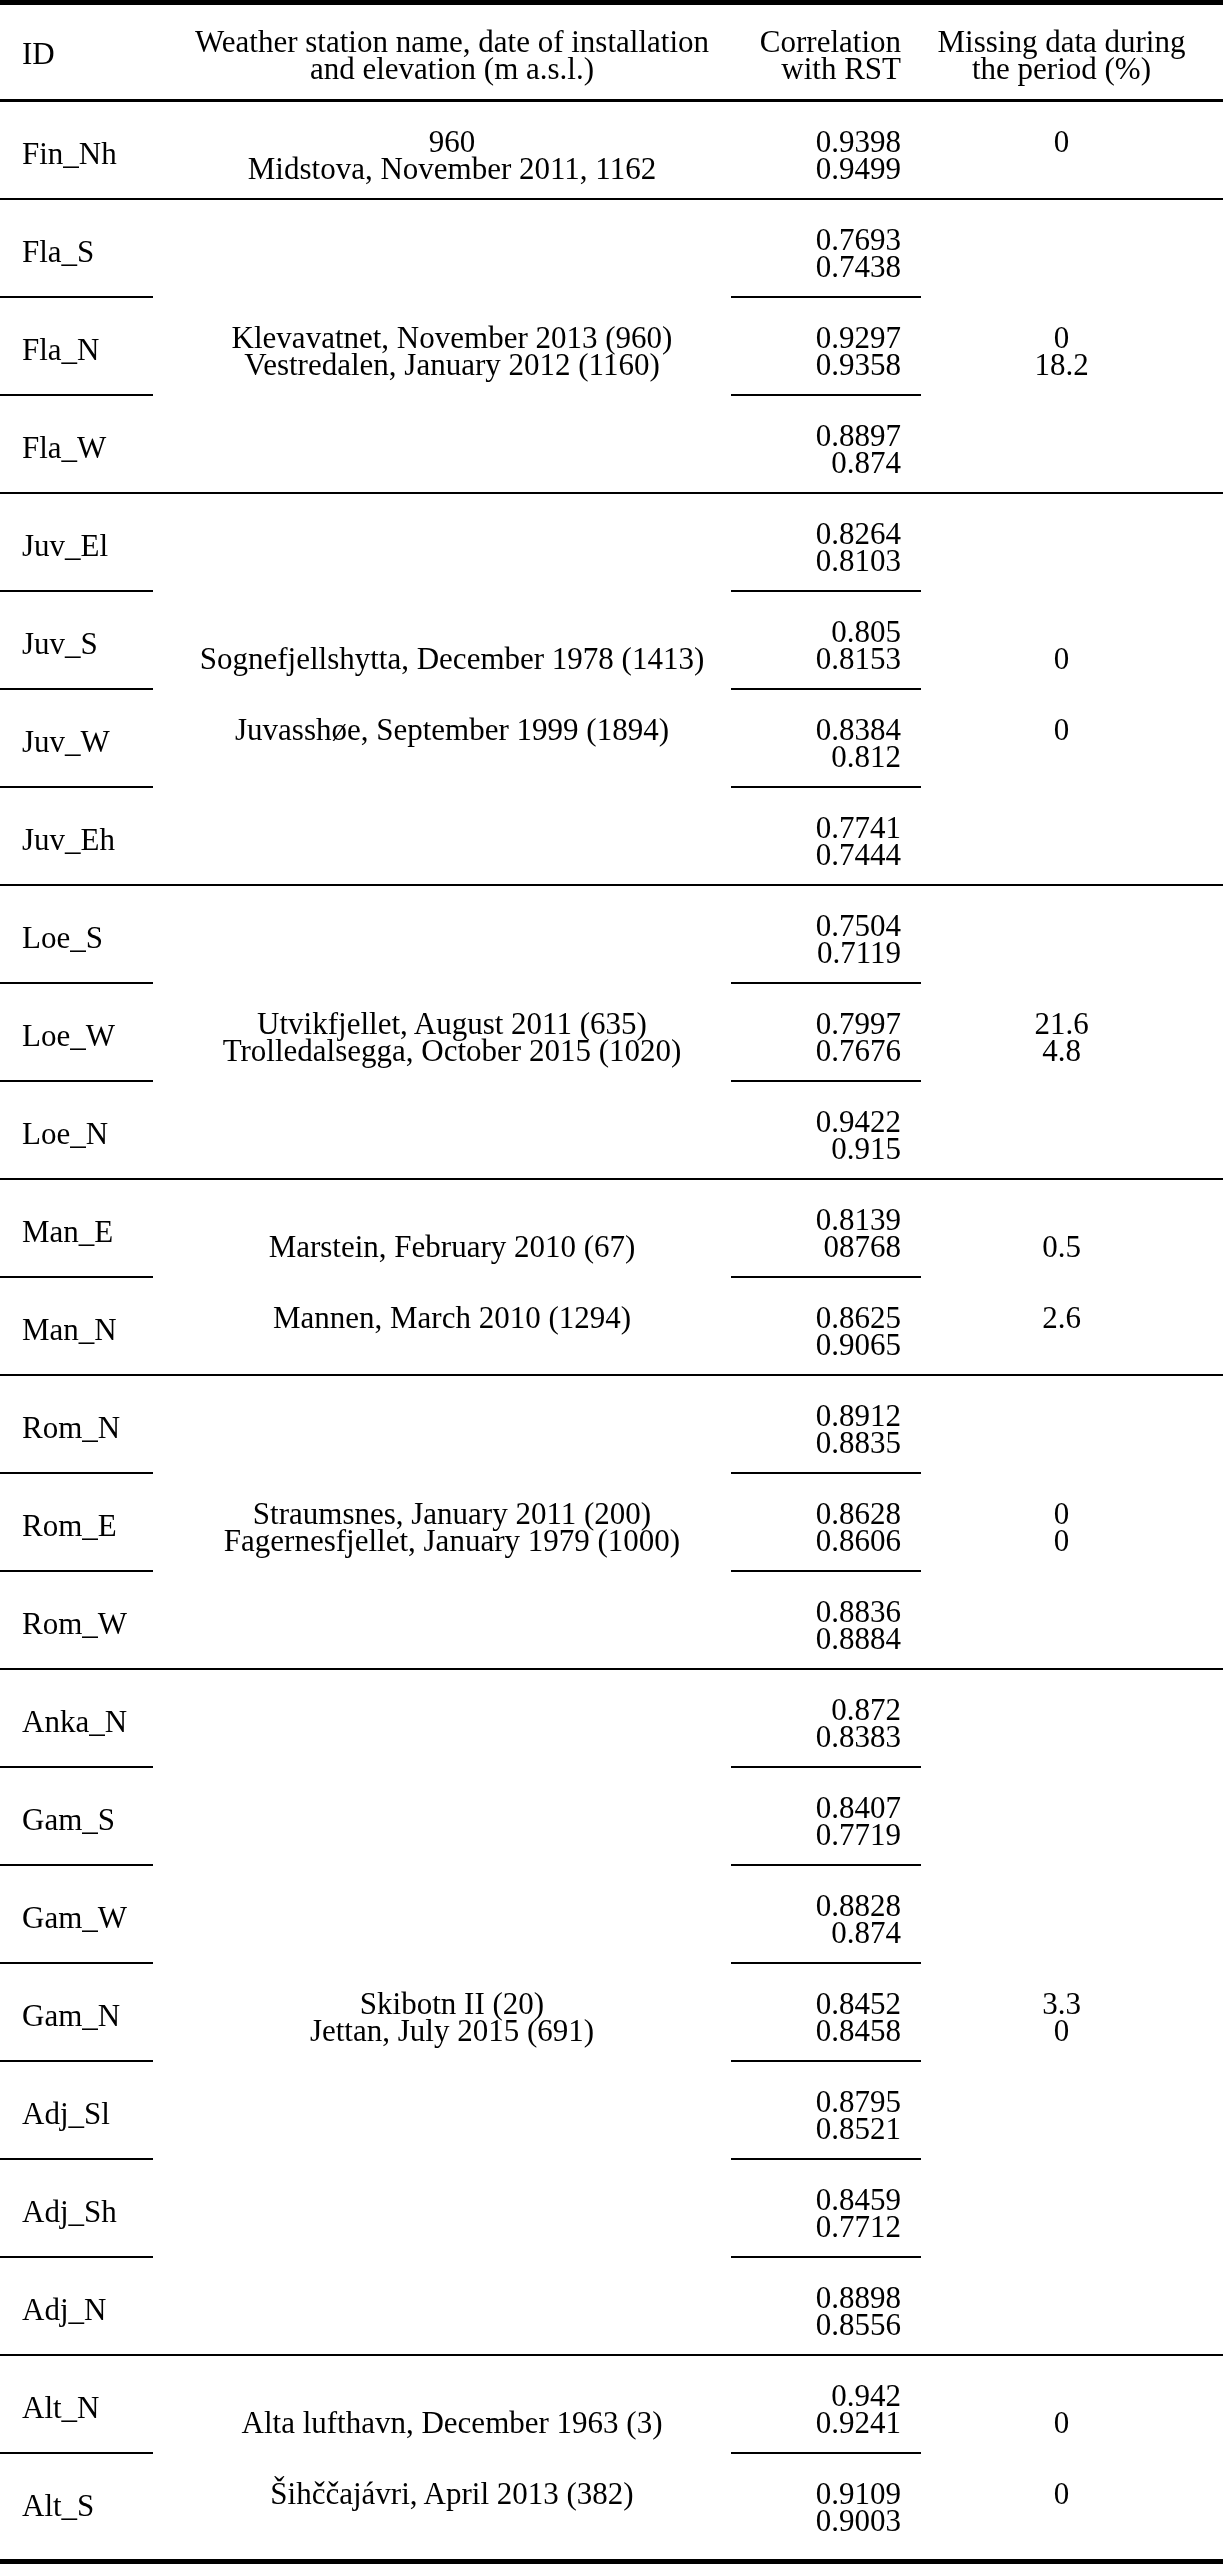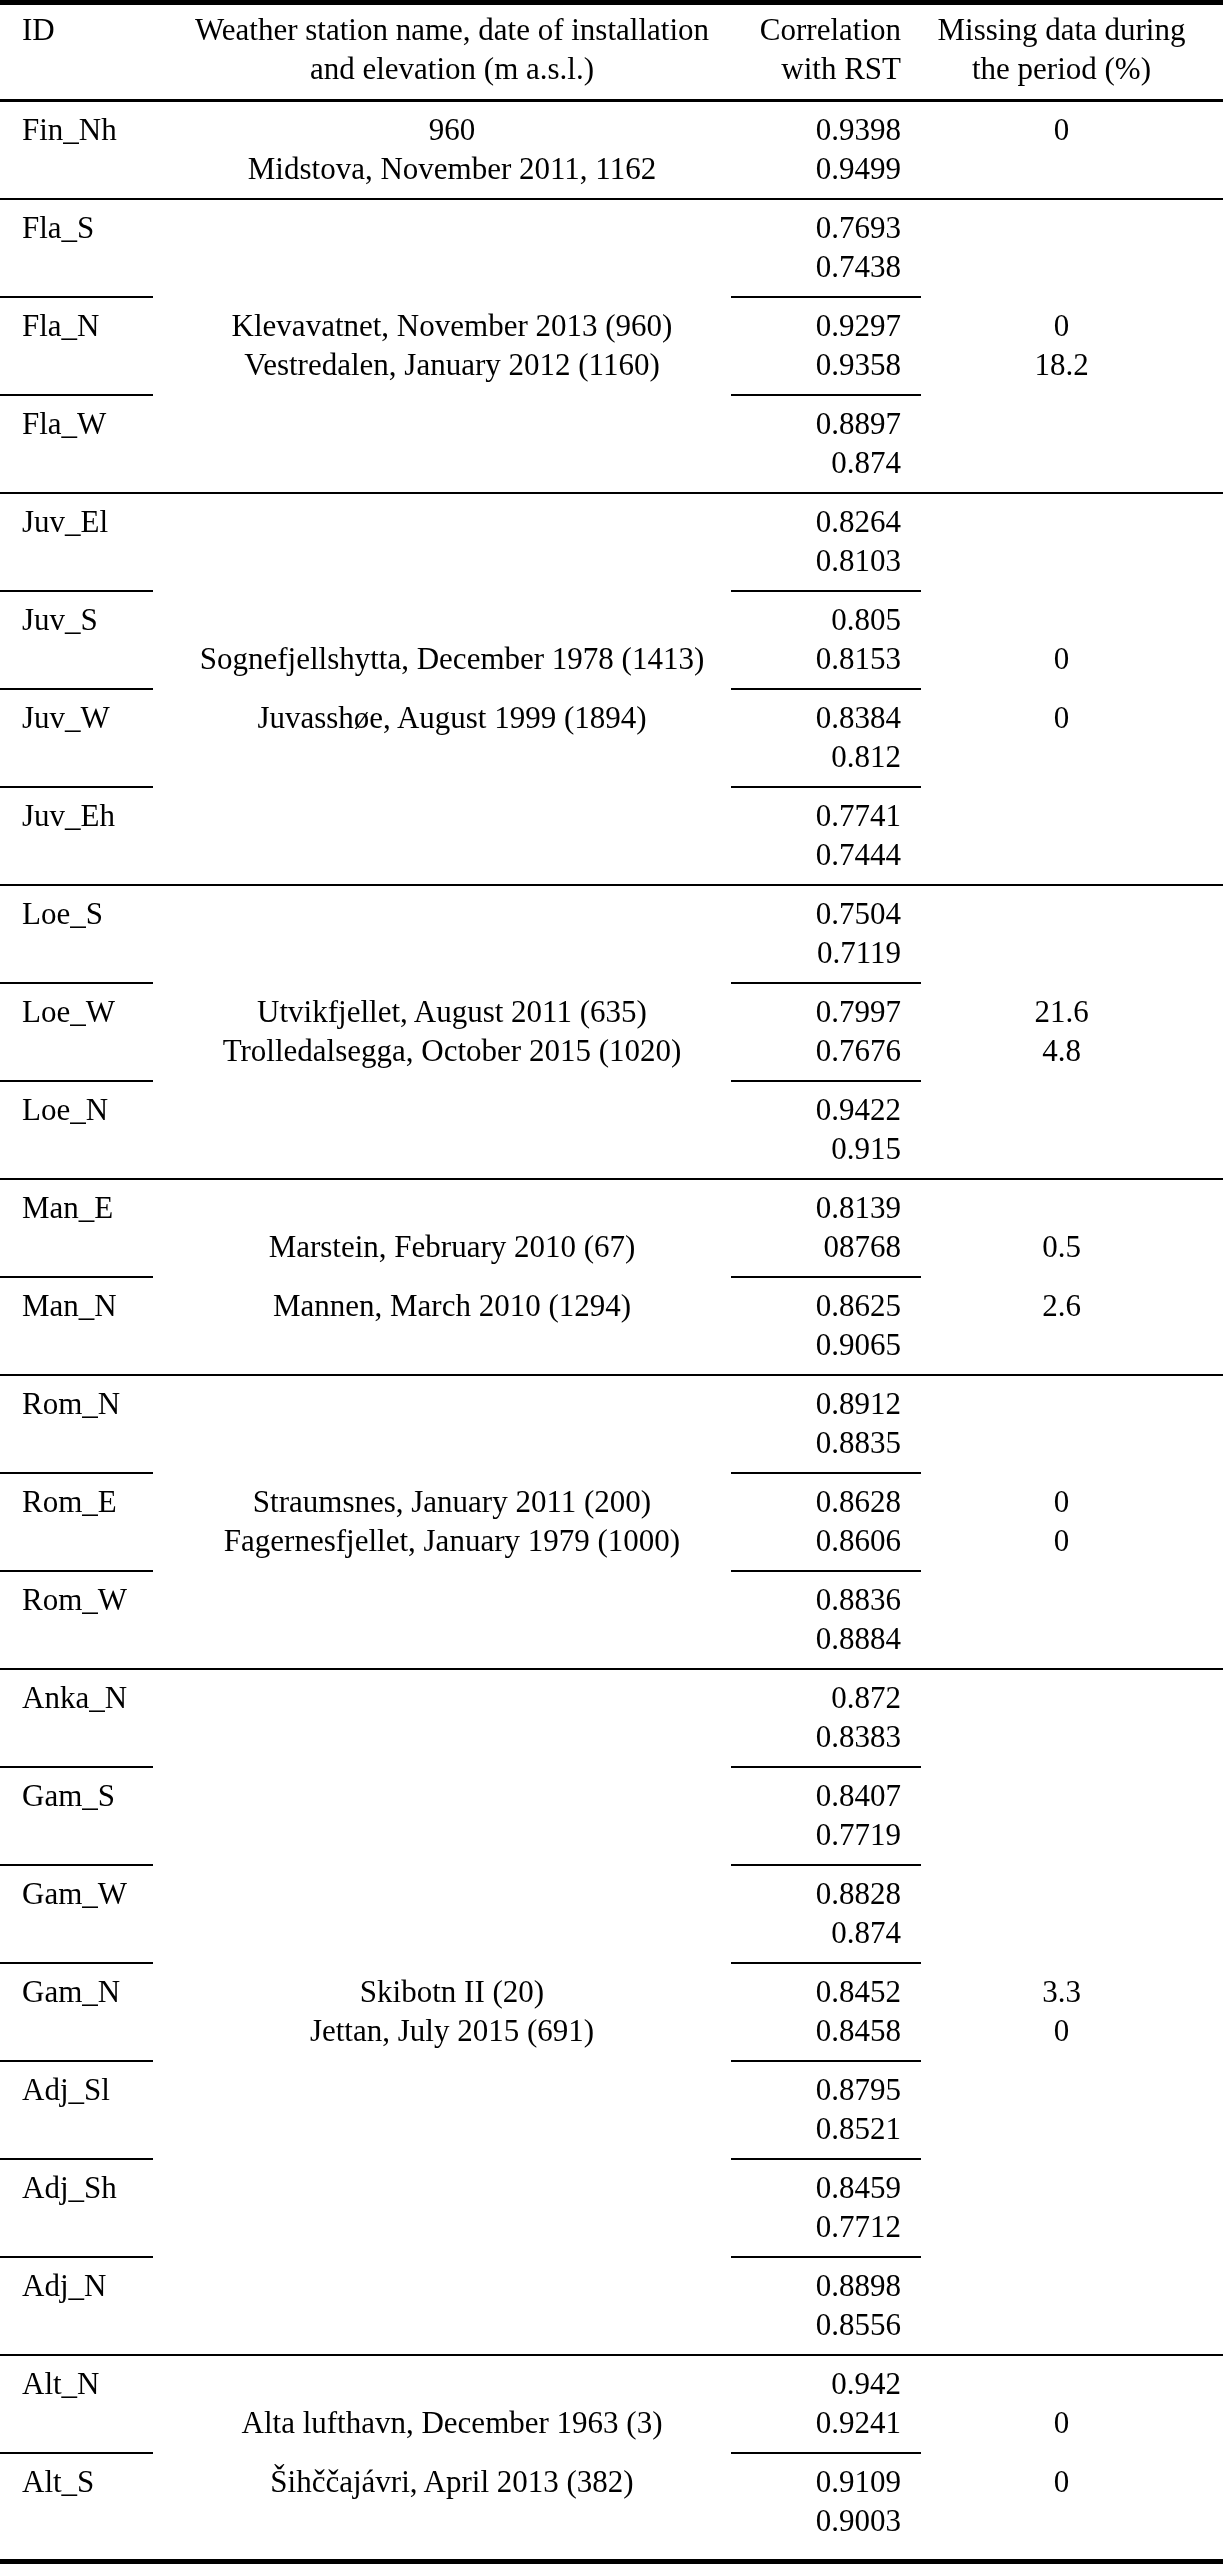--- a/index.html
+++ b/index.html
@@ -22,21 +22,21 @@
     padding-top: 4.7px;
   }
   .line {
     display: grid;
     grid-template-columns: 173px 558px 190px 303px;
     height: 39px;
     align-items: center;
     line-height: 39px;
     white-space: nowrap;
   }
-  .cell-id   { padding-left: 22px; }
+  .cell-id   { padding-left: 22px; margin-top: 24px; }
   .cell-name { text-align: center; }
   .cell-corr { text-align: right; padding-right: 20px; }
   .cell-miss { text-align: center; padding-right: 22px; }
   
   .row {
     position: relative;
     box-sizing: border-box;
     height: 98px;
     padding-top: 8.3px;
     border-radius: 17px;
@@ -178,21 +178,21 @@
       <div class="cell-corr">0.8153</div>
       <div class="cell-miss">0</div>
     </div>
     <div class="rule rule-id"></div>
     <div class="rule rule-corr"></div>
 
   </div>
       <div class="row rule-partial">
     <div class="line">
       <div class="cell-id">Juv_W</div>
-      <div class="cell-name">Juvasshøe, August 1999 (1894)</div>
+      <div class="cell-name">Juvasshøe, September 1999 (1894)</div>
       <div class="cell-corr">0.8384</div>
       <div class="cell-miss">0</div>
     </div>
     <div class="line">
       <div class="cell-id"></div>
       <div class="cell-name"></div>
       <div class="cell-corr">0.812</div>
       <div class="cell-miss"></div>
     </div>
     <div class="rule rule-id"></div>

